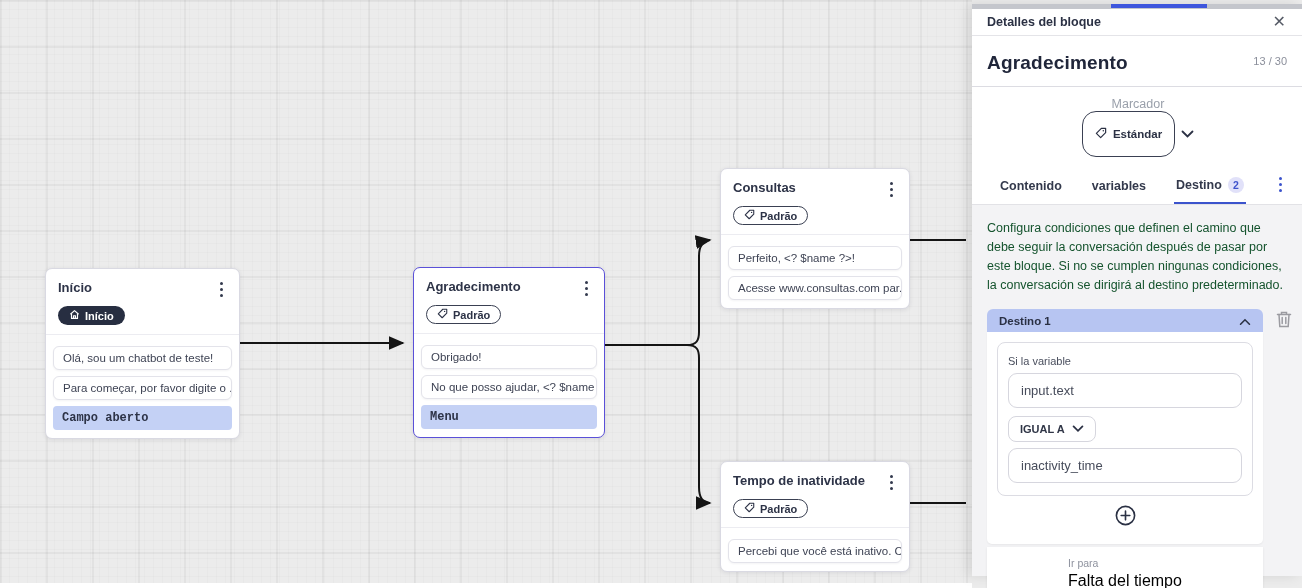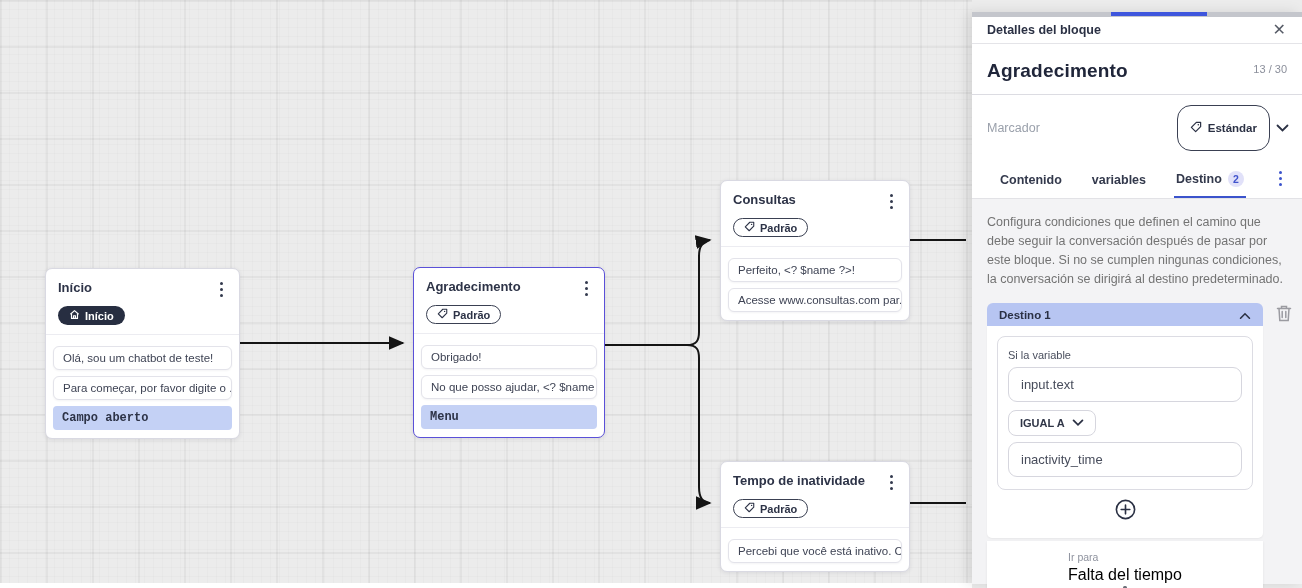--- a/index.html
+++ b/index.html
@@ -33,49 +33,49 @@
       border-radius:12px;padding:3px 11px;font-size:11px;font-weight:bold;margin-top:7px;}
   .badge-outline{display:inline-flex;align-items:center;gap:5px;background:#fff;border:1.3px solid #3a4052;
       border-radius:12px;padding:2px 10px;font-size:11px;font-weight:bold;color:#2d3347;margin-top:7px;}
   .node-body{padding:5px 7px 8px 7px;}
   .msg{background:#fff;border:1px solid #e3e3ea;border-radius:6px;box-shadow:0 1px 2px rgba(40,40,60,0.05);
        padding:5px 9px;font-size:11.5px;color:#3e4354;margin-top:6px;white-space:nowrap;overflow:hidden;}
   .action-row{background:#c4d1f5;border-radius:4px;padding:5px 9px;font-size:12px;font-weight:bold;
        color:#2d3347;margin-top:6px;white-space:nowrap;overflow:hidden;font-family:Liberation Mono, monospace;}
 
   
-  .panel{position:absolute;left:972px;top:12px;width:330px;height:572px;background:#f3f3f5;
+  .panel{position:absolute;left:972px;top:4px;width:330px;height:572px;background:#f3f3f5;
          box-shadow:-5px 0 12px rgba(0,0,0,0.10);}
   .panel-topstrip{position:relative;height:5px;background:#c4c6cc;}
   .panel-topstrip .blue-seg{position:absolute;left:139px;top:0;width:96px;height:4px;background:#3e56dd;}
   .panel-white{background:#fff;}
   .panel-header{display:flex;justify-content:space-between;align-items:center;height:26px;
       padding:0 16px 0 15px;border-bottom:1px solid #e4e4e8;}
   .panel-header-title{font-size:12.5px;font-weight:bold;color:#2b3144;}
   .close-x{font-size:16px;color:#565b66;cursor:pointer;line-height:1;}
   .title-block{display:flex;justify-content:space-between;align-items:flex-start;
       padding:16px 15px 12px 15px;border-bottom:1px solid #dcdce2;}
   .block-name{font-size:19px;font-weight:bold;color:#20263a;letter-spacing:0.2px;}
   .counter{font-size:11px;color:#8b8f9b;margin-top:3px;}
-  .marker-row{display:flex;justify-content:space-between;align-items:center;padding:10px 13px 8px 15px;}
+  .marker-row{display:flex;justify-content:space-between;align-items:center;padding:10px 13px 8px 15px;flex-direction:column;}
   .marker-label{font-size:12.5px;color:#9aa0ab;}
   .marker-right{display:flex;align-items:center;gap:6px;}
   .chip{display:inline-flex;align-items:center;gap:6px;border:1.3px solid #3a4052;border-radius:14px;
         padding:15px 12px;font-size:11.5px;font-weight:bold;color:#2b3144;background:#fff;cursor:pointer;}
   .chev{display:inline-flex;}
   .tabs-row{display:flex;align-items:flex-end;padding:4px 16px 0 26px;border-bottom:1px solid #e2e2e6;position:relative;}
   .tab{font-size:12.5px;font-weight:bold;color:#33394c;padding:8px 2px 9px 2px;margin-right:26px;
        border-bottom:2.5px solid transparent;cursor:pointer;display:inline-flex;align-items:center;gap:6px;}
   .tab.active{border-bottom-color:#3b53cc;}
   .tab-badge{display:inline-flex;align-items:center;justify-content:center;width:16px;height:16px;
        border-radius:50%;background:#e1e1f9;color:#4053cc;font-size:10.5px;font-weight:bold;}
   .tabs-kebab{position:absolute;right:16px;top:10px;}
 
   .panel-content{padding:14px 15px 0 15px;}
-  .desc{font-size:12.5px;line-height:19px;color:#737373;margin:0 0 14px 0;}
+  .desc{font-size:12.5px;line-height:19px;color:#14532d;margin:0 0 14px 0;}
 
   .dest-wrap{position:relative;width:276px;}
   .dest-header{display:flex;justify-content:space-between;align-items:center;background:#b7c5f2;
       border-radius:6px 6px 0 0;height:23px;padding:0 12px;cursor:pointer;}
   .dest-header-title{font-size:11.5px;font-weight:bold;color:#2a3044;}
   .dest-body{background:#fff;border-radius:0 0 5px 5px;padding:10px 10px 6px 10px;box-shadow:0 1px 2px rgba(0,0,0,0.05);}
   .cond-card{border:1px solid #dcdce3;border-radius:8px;background:#fff;padding:12px 10px;}
   .cond-label{font-size:11px;color:#4a4f5e;}
   .txt-input{display:block;width:100%;box-sizing:border-box;height:35px;border:1px solid #d6d6de;
       border-radius:9px;padding:0 12px;font-size:13px;color:#474c5b;margin-top:6px;outline:none;
@@ -167,21 +167,21 @@
           <span>Padrão</span>
         </span>
       </div>
       <div class="node-body">
         <div class="msg">Obrigado!</div>
         <div class="msg">No que posso ajudar, &lt;? $name ...</div>
         <div class="action-row">Menu</div>
       </div>
     </div>
 
-    <div class="node" style="left:720px;top:180px;width:188px;">
+    <div class="node" style="left:720px;top:168px;width:188px;">
       <div class="node-head">
         <div class="node-title-row">
           <span class="node-title">Consultas</span>
           <span class="kebab dark">
               <i></i>
               <i></i>
               <i></i>
             </span>
         </div>
         <span class="badge-outline">

